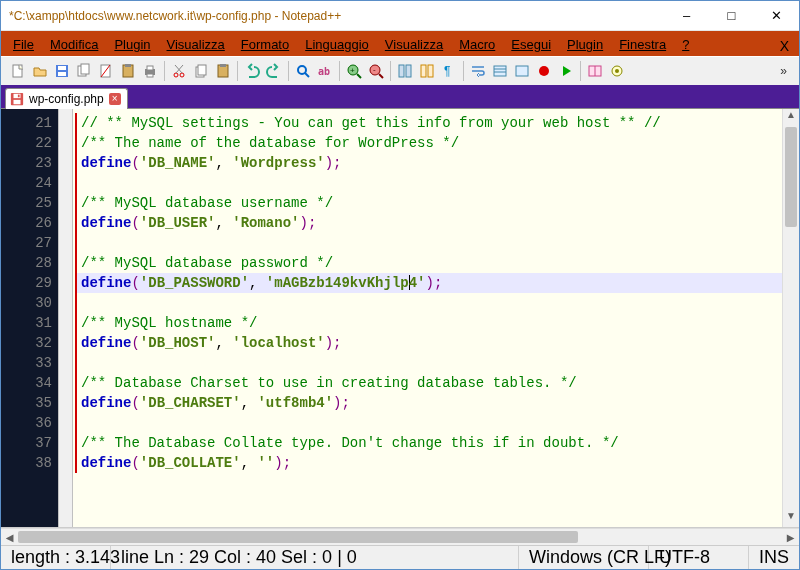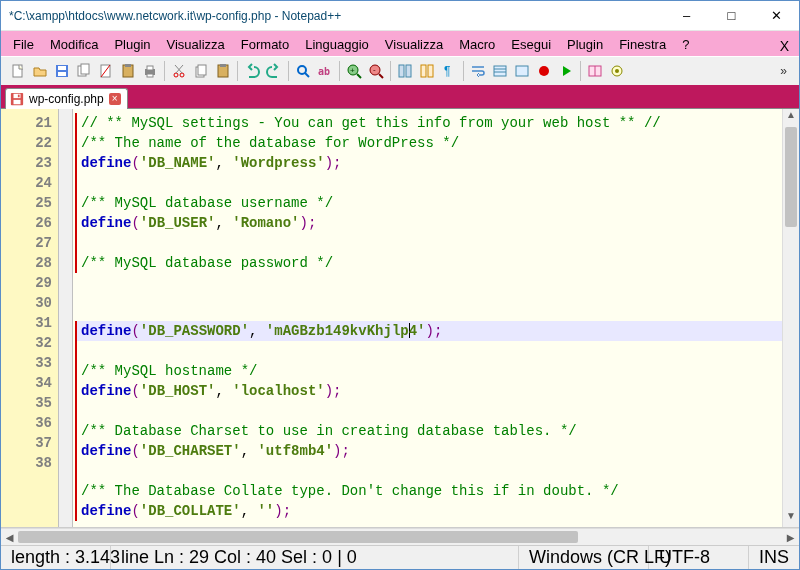--- a/index.html
+++ b/index.html
@@ -16,33 +16,34 @@
   }
   
   .titlebar {
     height: 30px;
     background: #fff;
     display: flex;
     align-items: center;
     padding: 0 0 0 8px;
     border-bottom: 1px solid #e6e6e6;
   }
-  .titlebar .title { flex: 1; font-size: 12px; color: #0c4a6e; }
+  .titlebar .title { flex: 1; font-size: 12px; color: #a16207; }
   .winbtn {
     width: 45px; height: 29px; display: flex; align-items: center; justify-content: center;
     font-size: 13px; font-family: "Segoe UI Symbol", sans-serif;
   }
   
   .menubar {
     display: flex;
     flex-wrap: wrap;
     padding: 2px 4px 0 4px;
-    background: #f9a8d4;
+    background: #c2410c;
     font-size: 13px;
     position: relative;
+    text-decoration: underline;
   }
   .menuitem {
     padding: 4px 8px;
     color: #000;
     cursor: default;
   }
   .menubar .menu-x {
     position: absolute;
     right: 10px;
     bottom: 2px;
@@ -61,21 +62,21 @@
     width: 22px; height: 22px;
     display: flex; align-items: center; justify-content: center;
     border: 1px solid transparent;
     border-radius: 2px;
   }
   .tsep { width: 1px; height: 20px; background: #c0c0c0; margin: 0 3px; }
   .tbtn svg { width: 16px; height: 16px; }
   .toolbar .chev { margin-left: auto; font-size: 12px; color: #333; padding: 0 6px; }
   
   .tabbar {
-    background: #be185d;
+    background: #4c1d95;
     display: flex;
     align-items: center;
     padding: 2px 4px 0 4px;
     border-bottom: 1px solid #888;
   }
   .tab {
     background: #fff;
     border: 1px solid #888;
     border-bottom: none;
     padding: 3px 6px 3px 4px;
@@ -100,48 +101,47 @@
   
   .editor-wrap {
     flex: 1;
     display: flex;
     overflow: hidden;
     border-bottom: 1px solid #ccc;
     position: relative;
   }
   .gutter {
     width: 58px;
-    background: #fef9c3;
+    background: #0f172a;
     border-right: 1px solid #c0c0c0;
     font-family: "Courier New", monospace;
     font-size: 14px;
     color: #808080;
     text-align: right;
     padding: 4px 6px 4px 0;
     line-height: 20px;
-    font-weight: bold;
   }
   .foldcol {
     width: 14px;
     background: #f0f0f0;
     border-right: 1px solid #c0c0c0;
   }
   .codearea {
     flex: 1;
     font-family: "Courier New", monospace;
     font-size: 14px;
     line-height: 20px;
     background: #fffff0;
     padding: 4px 0 4px 2px;
     white-space: pre;
     overflow: hidden;
     position: relative;
   }
   .codeline { height: 20px; padding-left: 2px; border-left: 2px solid #d00000; padding-left: 4px;}
-  .codeline.hl { background: #e8e8ff; margin-top: 48px; }
+  .codeline.hl { background: #e8e8ff; }
   .c-comment { color: #008000; }
   .c-kw { color: #0000c0; font-weight: bold; }
   .c-str { color: #4d7c0f; font-weight: bold; }
   .c-punct { color: #800080; }
   .c-op { color: #000; }
   .vscroll {
     width: 17px;
     background: #f0f0f0;
     border-left: 1px solid #ddd;
     position: relative;

